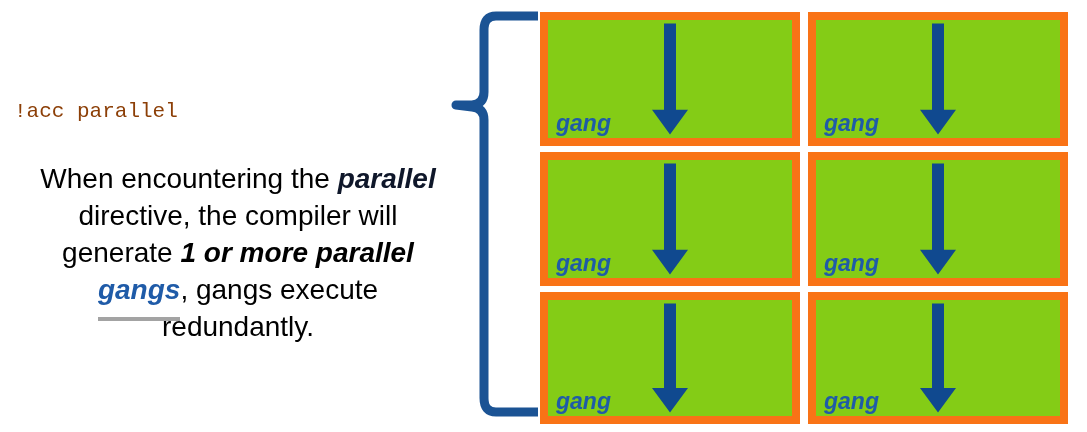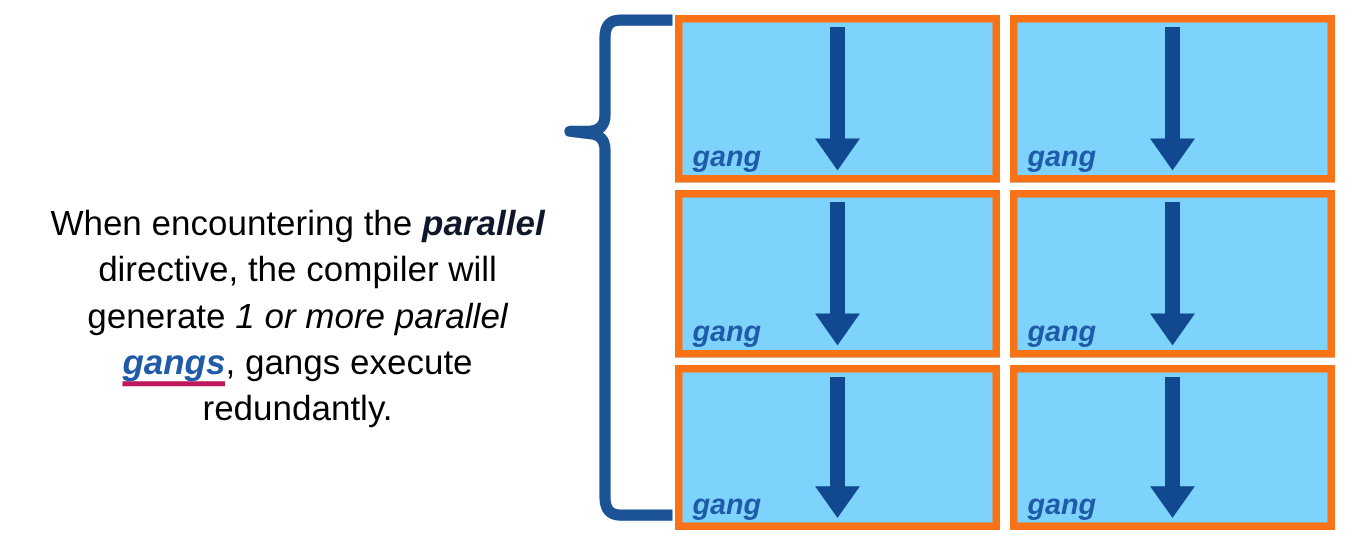--- a/index.html
+++ b/index.html
@@ -50,27 +50,28 @@
     line-height: 37px;
     color: #000000;
   }
   #description .em-blue {
     color: #0f172a;
     font-weight: bold;
     font-style: italic;
   }
   #description .em-italic {
     font-style: italic;
+    font-weight: bold;
   }
   #description .em-gangs {
     color: #1F5BA8;
     font-weight: bold;
     font-style: italic;
-    border-bottom: 4px solid #be185d;
-    padding-bottom: 0px;
+    border-bottom: 4px solid #a3a3a3;
+    padding-bottom: 12px;
   }
 
   
   #brace {
     position: absolute;
     left: 450px;
     top: 6px;
     width: 96px;
     height: 424px;
   }
@@ -84,22 +85,22 @@
     height: 412px;
     display: grid;
     grid-template-columns: 260px 260px;
     grid-template-rows: 134px 134px 132px;
     column-gap: 8px;
     row-gap: 6px;
   }
 
   .gang-box {
     position: relative;
-    background: #7dd3fc;
-    border: 6px solid #f97316;
+    background: #84cc16;
+    border: 8px solid #f97316;
     box-sizing: border-box;
     overflow: hidden;
   }
 
   .gang-label {
     position: absolute;
     left: 8px;
     bottom: 2px;
     font-family: "Liberation Sans", sans-serif;
     font-size: 23px;
@@ -118,20 +119,21 @@
     height: 100%;
   }
 </style>
 </head>
 <body>
 
 <div id="slide">
 
   <div id="left-panel">
 
+    <div id="directive-code">!acc parallel</div>
 
     <div id="description">
       <span>When encountering the </span><span class="em-blue">parallel</span><span> directive, the compiler will generate </span><span class="em-italic">1 or more parallel</span><span> </span><span class="em-gangs">gangs</span><span>, gangs execute redundantly.</span>
     </div>
 
   </div>
 
   <div id="brace">
     <svg width="96" height="424" viewBox="0 0 96 424" xmlns="http://www.w3.org/2000/svg">
       <path d="M 88 10

